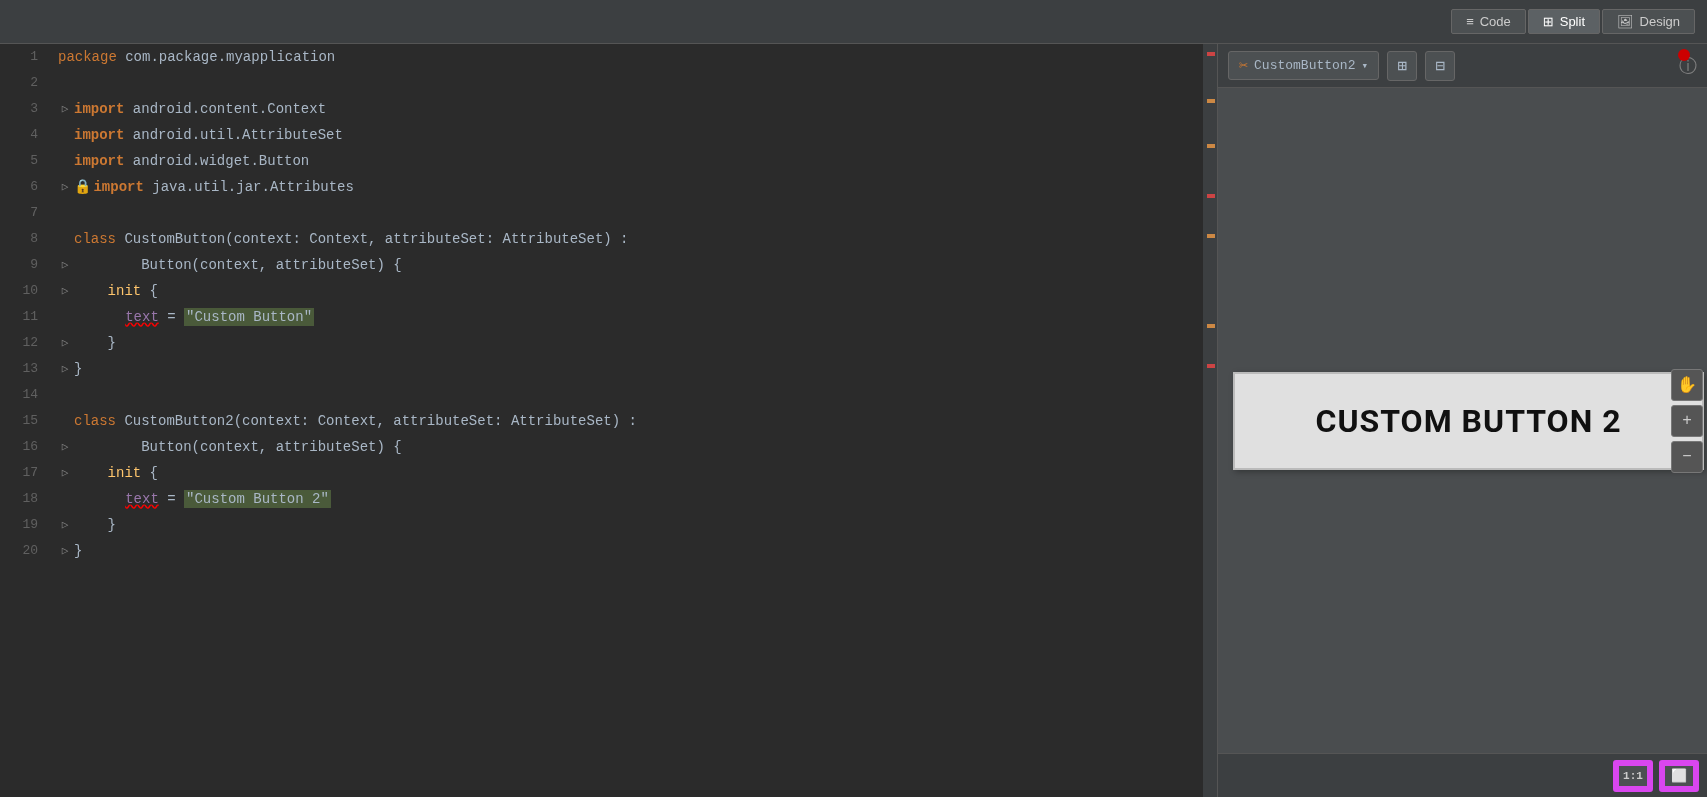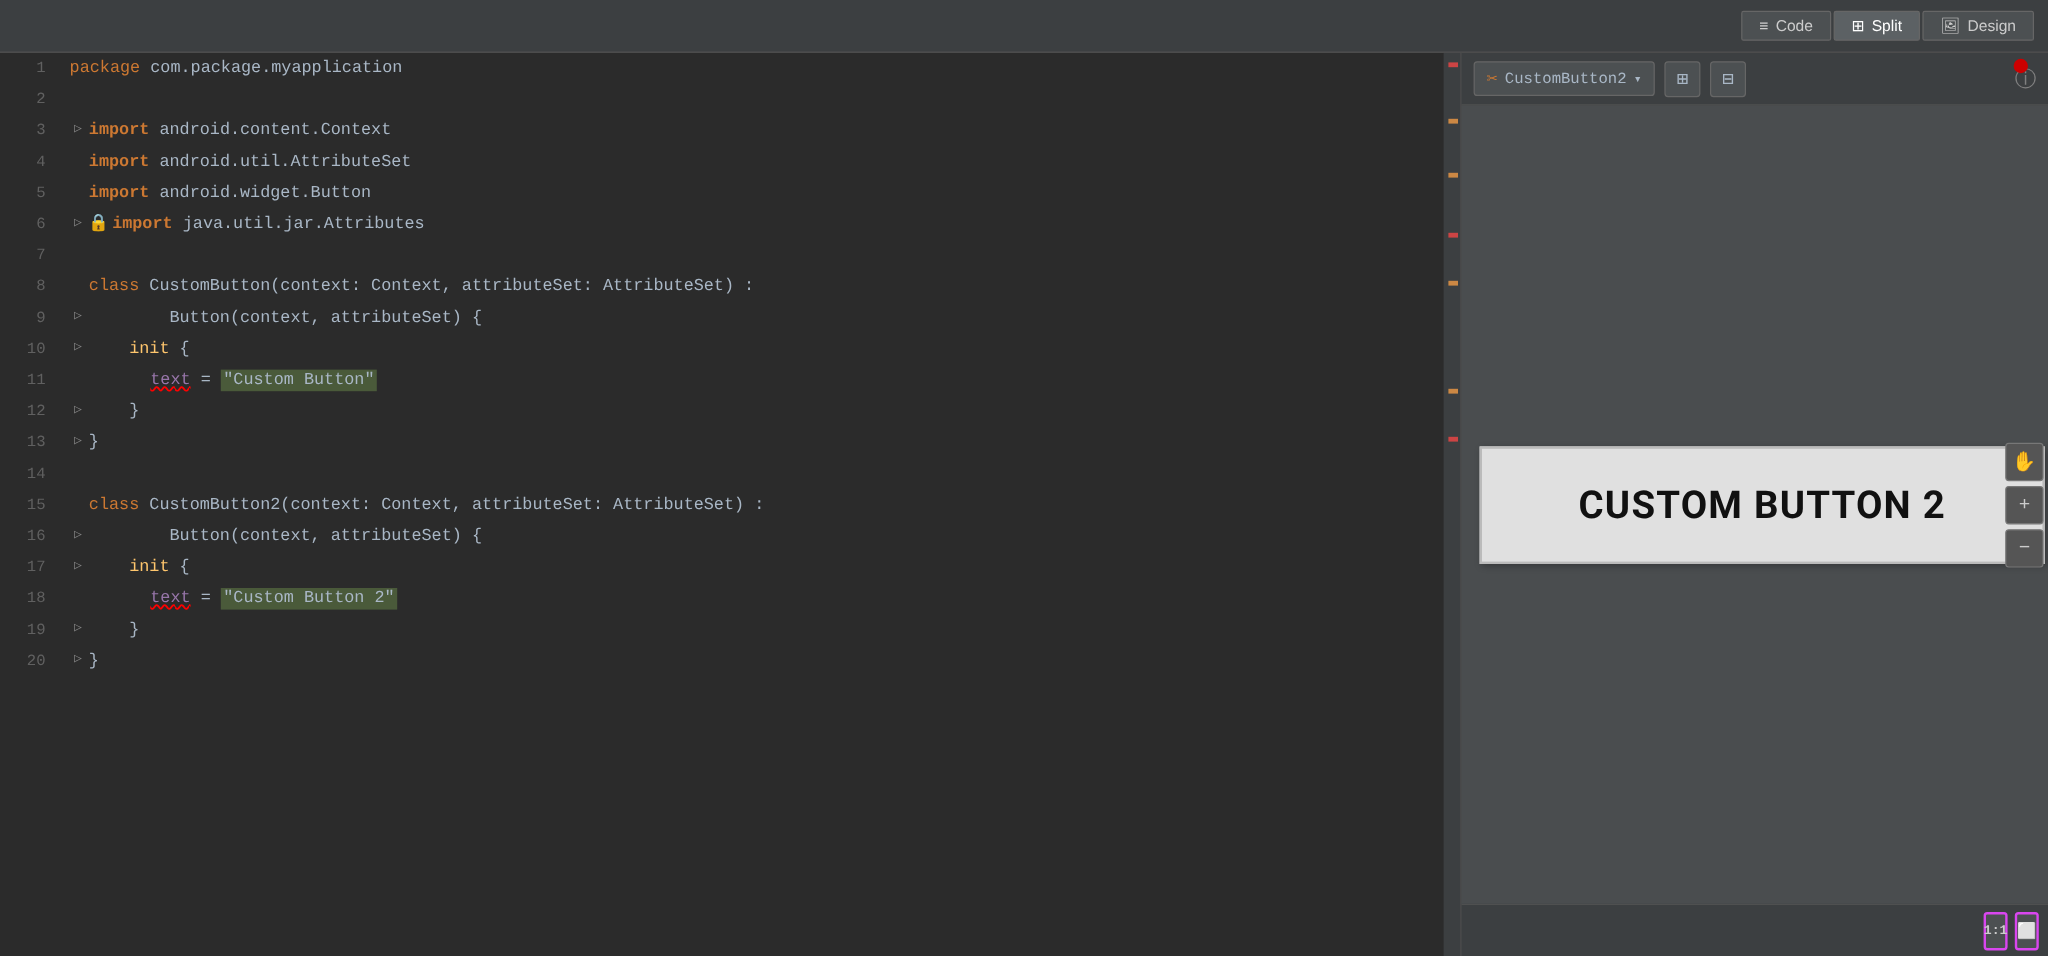--- a/index.html
+++ b/index.html
@@ -262,24 +262,24 @@
       background: #3c3f41;
       border-top: 1px solid #555;
       display: flex;
       align-items: center;
       justify-content: flex-end;
       padding: 0 8px;
       gap: 6px;
     }
 
     .bottom-tool-btn {
-      width: 20px;
+      width: 40px;
       height: 32px;
       background: #4c5052;
-      border: 2px solid #d946ef;
+      border: 6px solid #d946ef;
       border-radius: 3px;
       display: flex;
       align-items: center;
       justify-content: center;
       cursor: pointer;
       color: #ccc;
       font-size: 13px;
       font-weight: bold;
     }
   </style>

